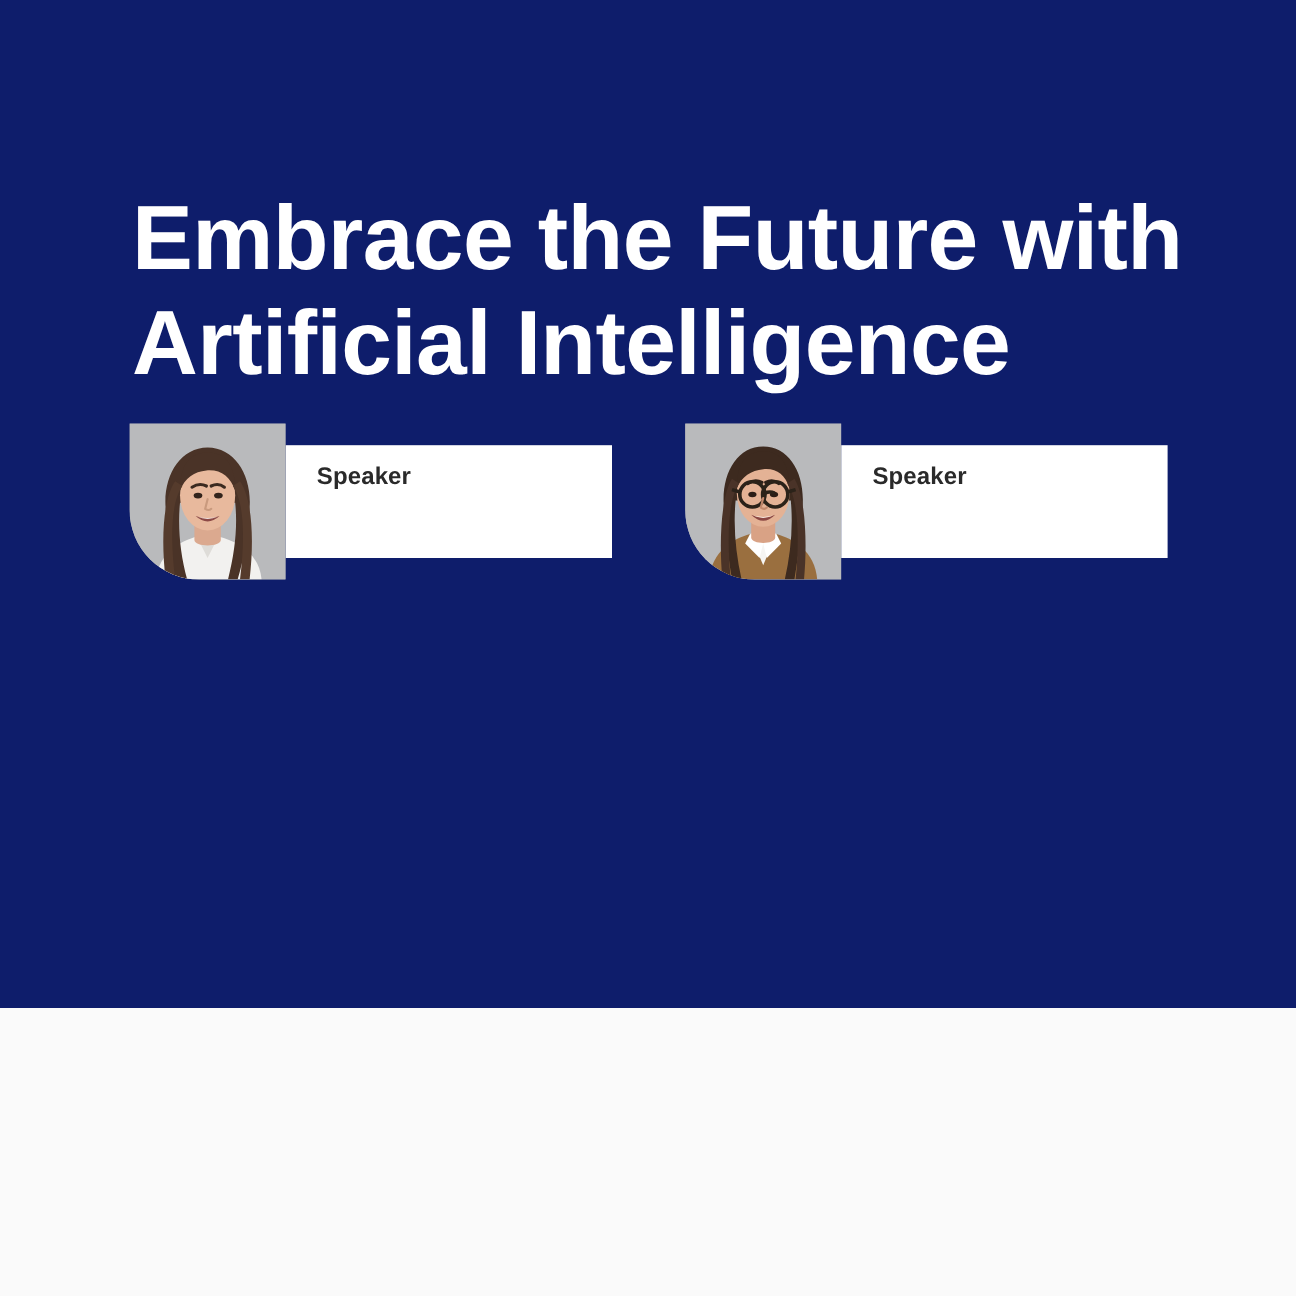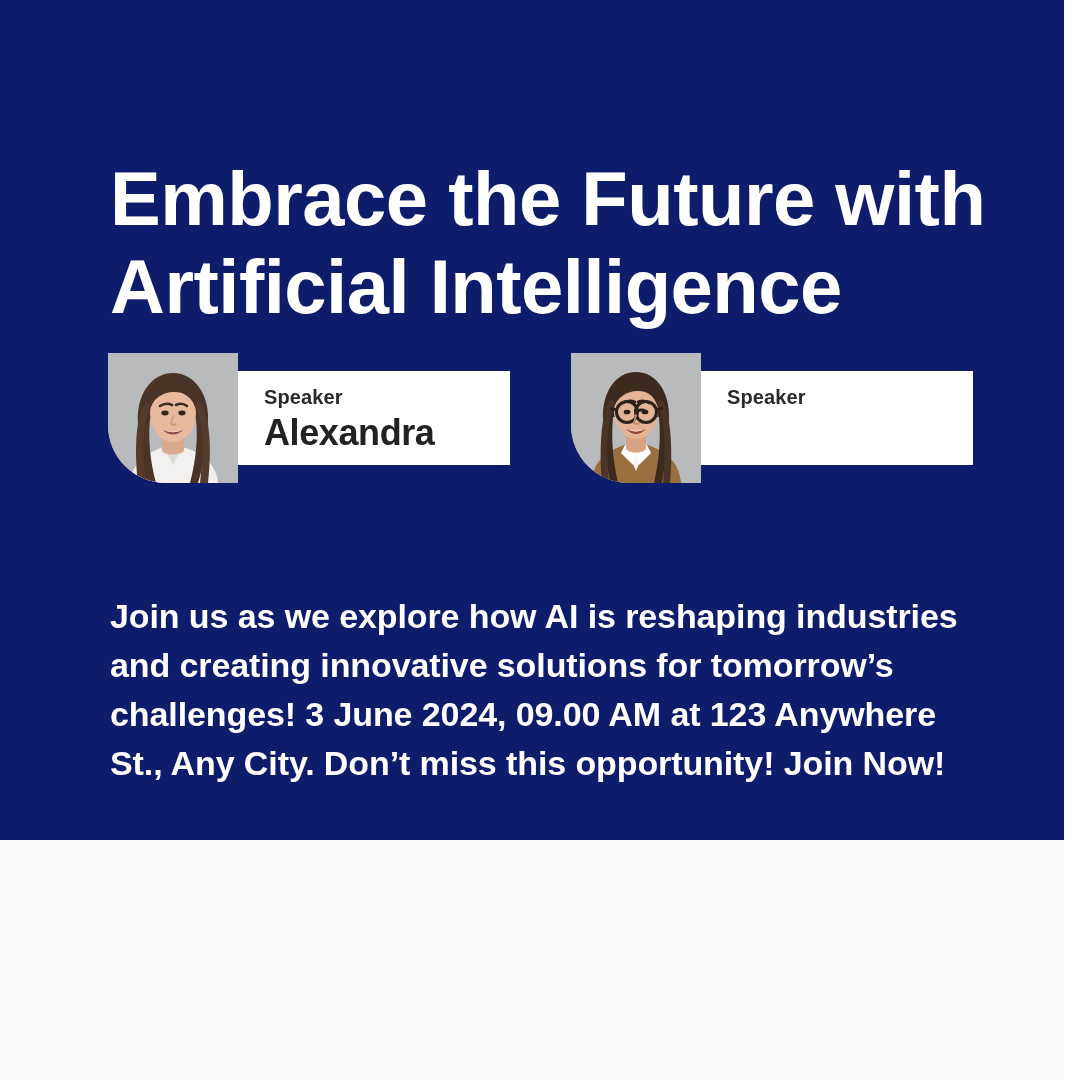--- a/index.html
+++ b/index.html
@@ -12,20 +12,21 @@
     font-family: "Liberation Sans", sans-serif;
     overflow: hidden;
     background: #ffffff;
   }
 
   .poster {
     position: relative;
     width: 1064px;
     height: 1080px;
     overflow: hidden;
+    padding-left: 16px;
   }
 
   
   .hero {
     position: absolute;
     left: 0;
     top: 0;
     width: 1080px;
     height: 840px;
     background: #0E1D6B;
@@ -137,21 +138,20 @@
   <div class="hero">
 
     <h1 class="headline">Embrace the Future with
 Artificial Intelligence</h1>
 
     <div class="speakers">
 
       <div class="speaker-card card-1">
         <div class="nameplate">
           <div class="speaker-role">Speaker</div>
-          <div class="speaker-name">Alexandra</div>
         </div>
         <div class="photo">
           <svg viewBox="0 0 130 130" xmlns="http://www.w3.org/2000/svg" aria-hidden="true">
             <rect x="0" y="0" width="130" height="130" fill="#b9babc"></rect>
 
             <path d="M22 130 C24 108 42 98 56 94 L74 94 C90 98 108 108 110 130 Z" fill="#f2f1ef"></path>
             <path d="M56 94 L65 112 L74 94 L68 91 L62 91 Z" fill="#dedcd8"></path>
 
             <path d="M54 80 L54 97 C54 103 76 103 76 97 L76 80 Z" fill="#dba98f"></path>
 
@@ -220,21 +220,20 @@
             <path d="M65 62 L63 70 q3 2 5 0" stroke="#c2886c" stroke-width="1.8" fill="none" stroke-linecap="round"></path>
 
             <path d="M55 76 q10 10 20 0 q-10 5 -20 0 Z" fill="#8b4743"></path>
             <path d="M56.5 76.6 q8.5 3.6 17 0 q-8.5 2.4 -17 0 Z" fill="#ffffff"></path>
           </svg>
         </div>
       </div>
 
     </div>
 
-    <p class="body-copy">Join us as we explore how AI is reshaping industries and creating innovative solutions for tomorrow’s challenges! 3 June 2024, 09.00 AM at 123 Anywhere St., Any City. Don’t miss this opportunity! Join Now!</p>
   </div>
 
   <div class="footer">
 
     
 
     
 
     
   </div>

